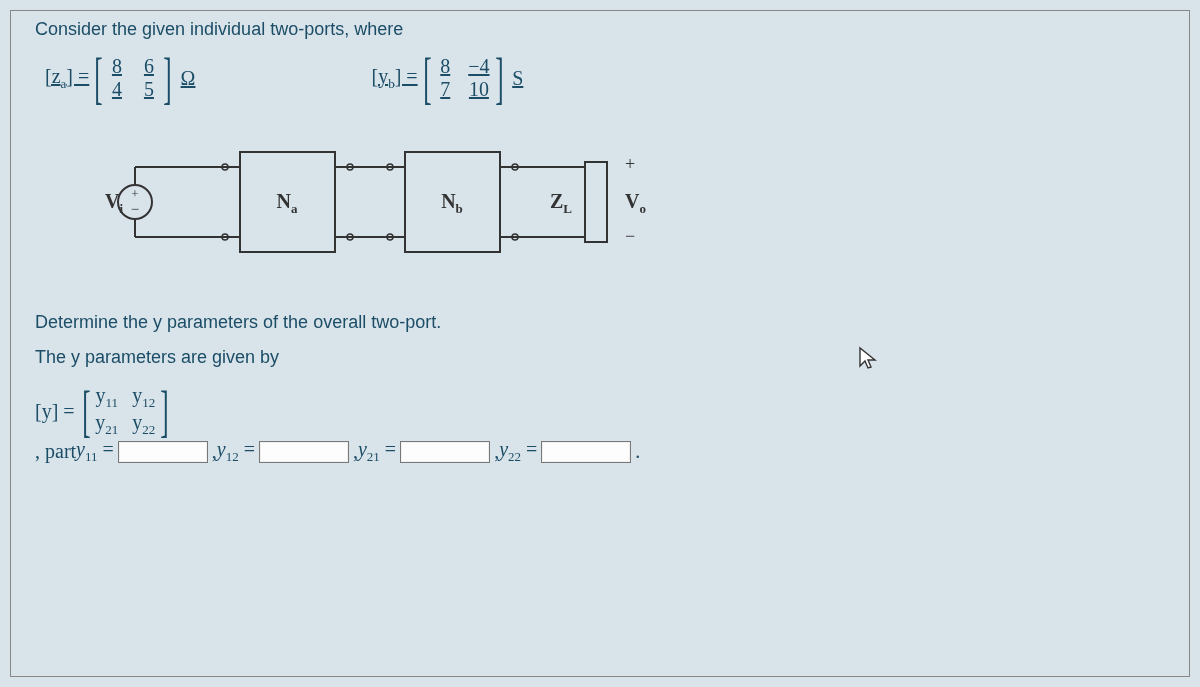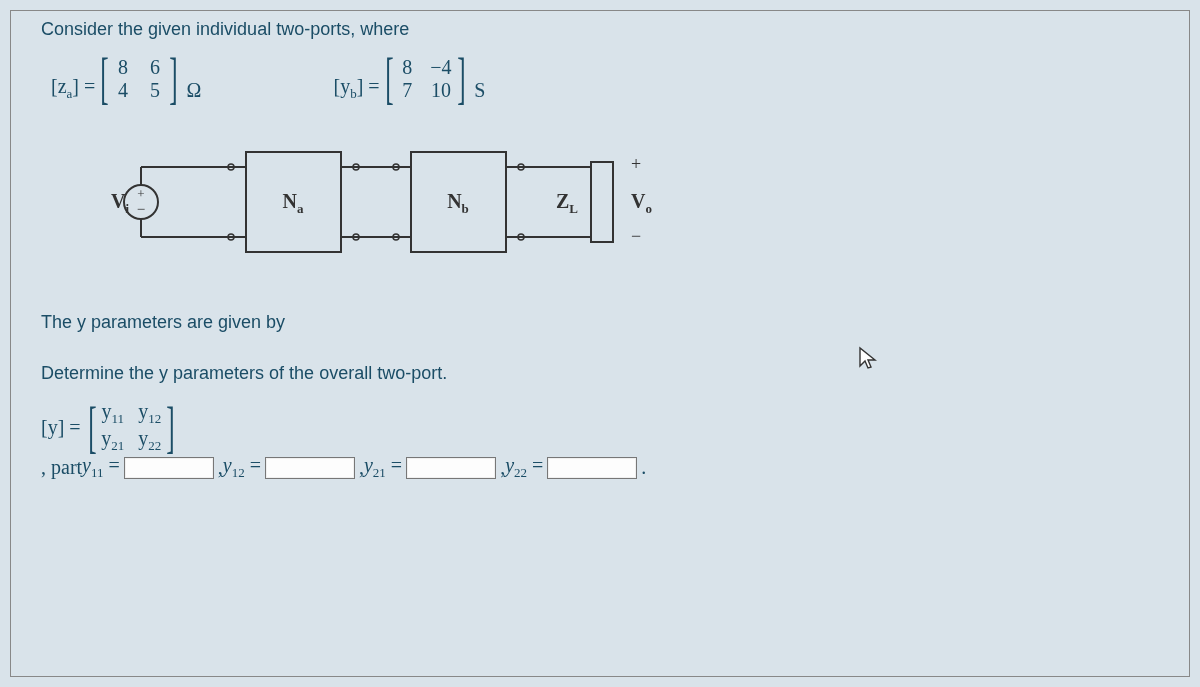--- a/index.html
+++ b/index.html
@@ -8,27 +8,27 @@
     font-family: Arial, Helvetica, sans-serif;
     font-size: 18px;
     color: #1b4d66;
     width: 1200px;
     height: 687px;
     padding: 10px 10px 10px 10px;
   }
   .panel {
     border: 1px solid #888;
     background: #d9e3ea;
-    padding: 8px 20px 20px 30px;
+    padding: 8px 20px 20px 24px;
     height: 667px;
     position: relative;
   }
   .intro { color: #1b4d66; }
   .matrix-row { display: flex; align-items: center; gap: 60px; margin: 14px 0 10px 10px; }
-  .mat-expr { display: flex; align-items: flex-end; font-family: 'Times New Roman', serif; font-size: 20px; }
+  .mat-expr { display: flex; align-items: center; font-family: 'Times New Roman', serif; font-size: 20px; text-decoration: underline; }
   .bracket { font-size: 56px; line-height: 48px; font-weight: 300; display:inline-block; transform: scaleX(0.45); }
   .matgrid { display: grid; grid-template-columns: auto auto; column-gap: 14px; row-gap: 0px; text-align: center; font-size: 20px; }
   .matgrid span { min-width: 18px; }
   .unit { margin-left: 4px; font-size: 20px; }
   .note { margin: 14px 0 0 10px; color: #1b4d66; }
   .circuit { margin: 40px 0 50px 30px; position: relative; height: 120px; }
   .cursor-icon { position:absolute; right: 310px; top: 335px; }
   .question { margin-top: 30px; color: #1b4d66; }
   .sub { margin-top: 14px; }
   .answer-line { display:flex; align-items:center; margin-top: 16px; font-family: 'Times New Roman', serif; font-size: 20px; flex-wrap: wrap; }
@@ -61,21 +61,21 @@
       <span class="matgrid">
         <span>8</span>
         <span>6</span>
         <span>4</span>
         <span>5</span>
       </span>
       <span class="bracket">]</span>
       <span class="unit">Ω</span>
     </div>
 
-    <div class="mat-expr" style="margin-left:72px">
+    <div class="mat-expr" style="margin-left:116px">
       <span>
         <span>[y</span><span class="sub2">b</span><span>] =</span>
       </span>
       <span class="bracket">[</span>
       <span class="matgrid">
         <span>8</span>
         <span>−4</span>
         <span>7</span>
         <span>10</span>
       </span>
@@ -131,22 +131,22 @@
       <text x="560" y="28" font-family="serif" font-size="18" fill="#333">+</text>
       <text x="560" y="66" font-family="serif" font-weight="bold" font-size="20" fill="#333"><tspan>V</tspan><tspan font-size="13" dy="5">o</tspan></text>
       <text x="560" y="100" font-family="serif" font-size="18" fill="#333">−</text>
     </svg>
   </div>
 
   <svg class="cursor-icon" width="22" height="24">
     <path d="M3 2 L3 20 L8 15 L11 22 L14 21 L11 14 L18 14 Z" fill="#fff" stroke="#333" stroke-width="1.4"></path>
   </svg>
 
+  <p class="question">Determine the y parameters of the overall two-port.</p>
   <p class="question sub">The y parameters are given by</p>
-  <p class="question">Determine the y parameters of the overall two-port.</p>
 
   <div class="answer-line">
     <span style="margin-right:2px;">[y] =</span>
     <span class="bracket">[</span>
     <span class="matgrid" style="">
       <span><span>y</span><span class="sub2">11</span></span>
       <span><span>y</span><span class="sub2">12</span></span>
       <span><span>y</span><span class="sub2">21</span></span>
       <span><span>y</span><span class="sub2">22</span></span>
     </span>

